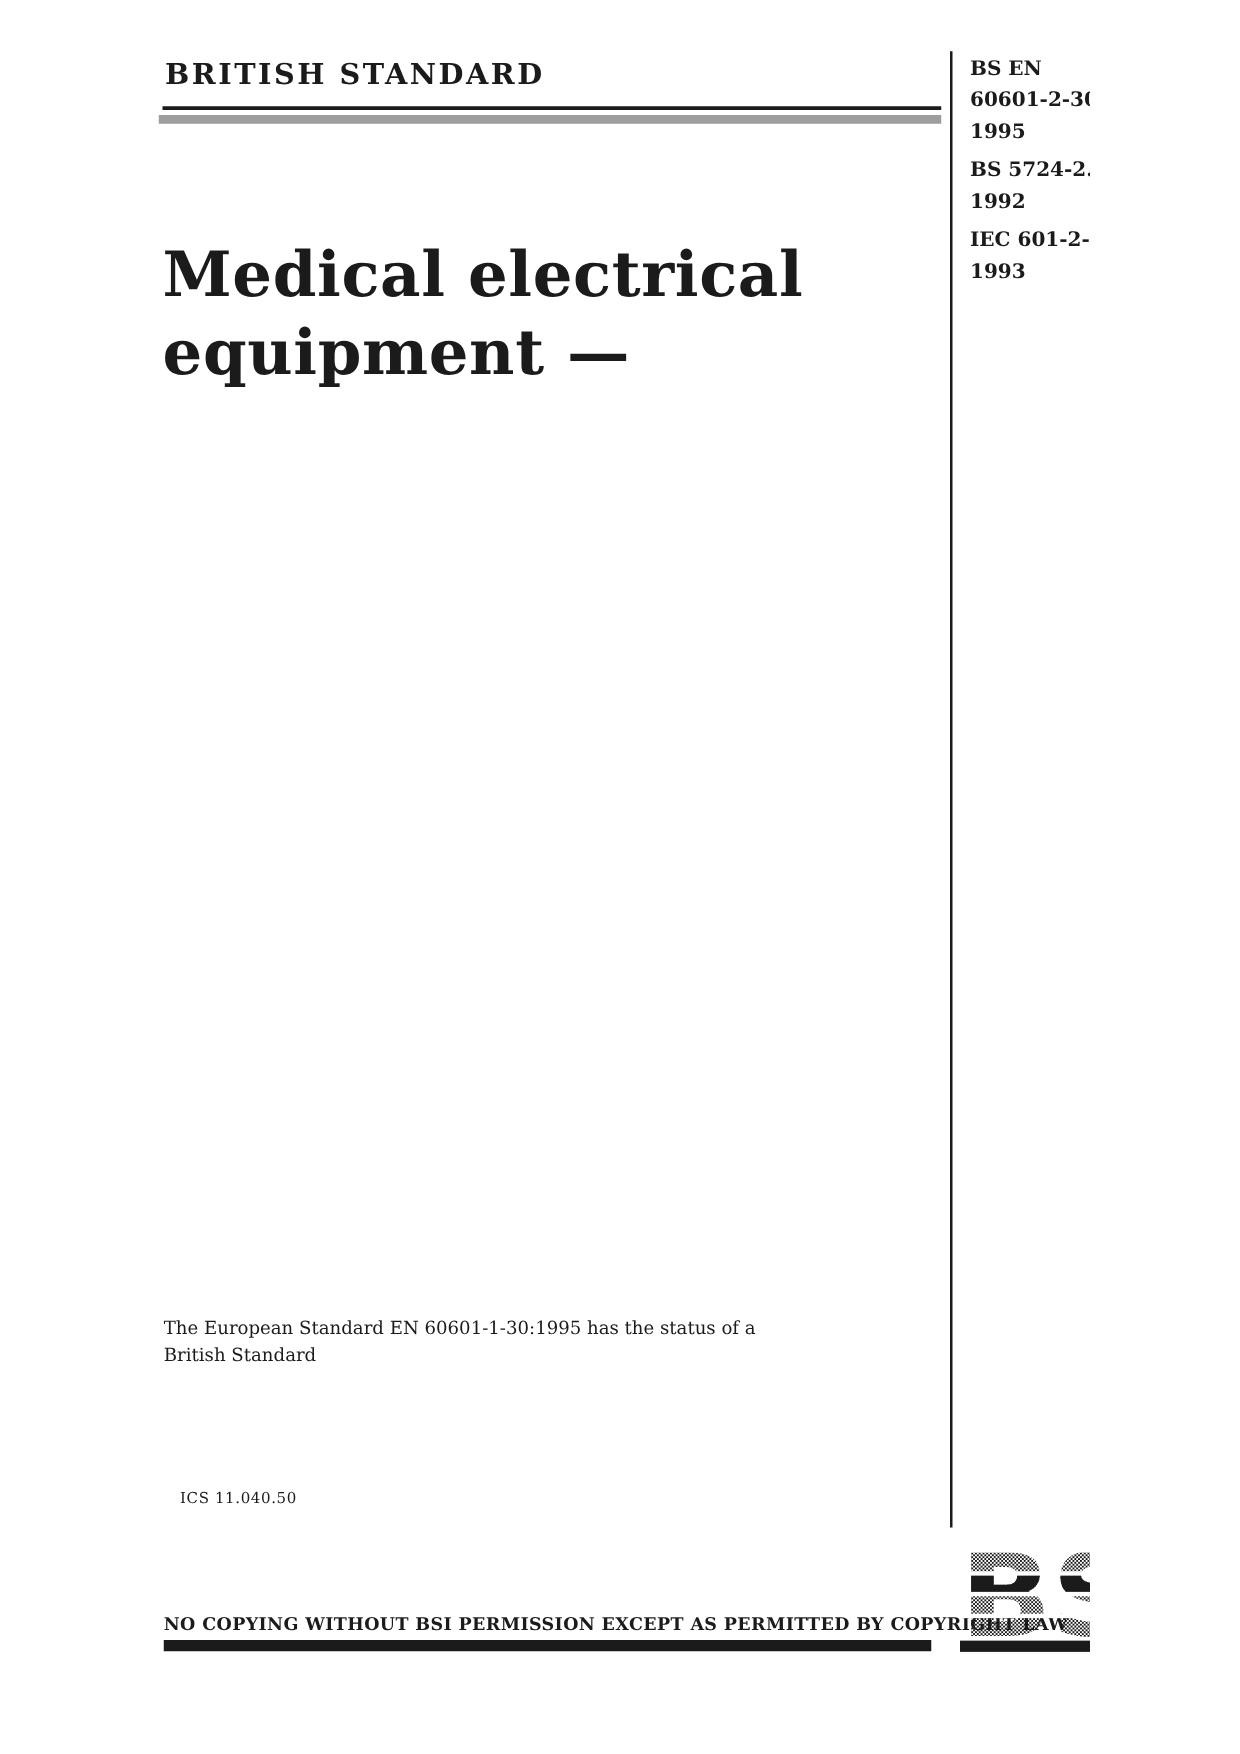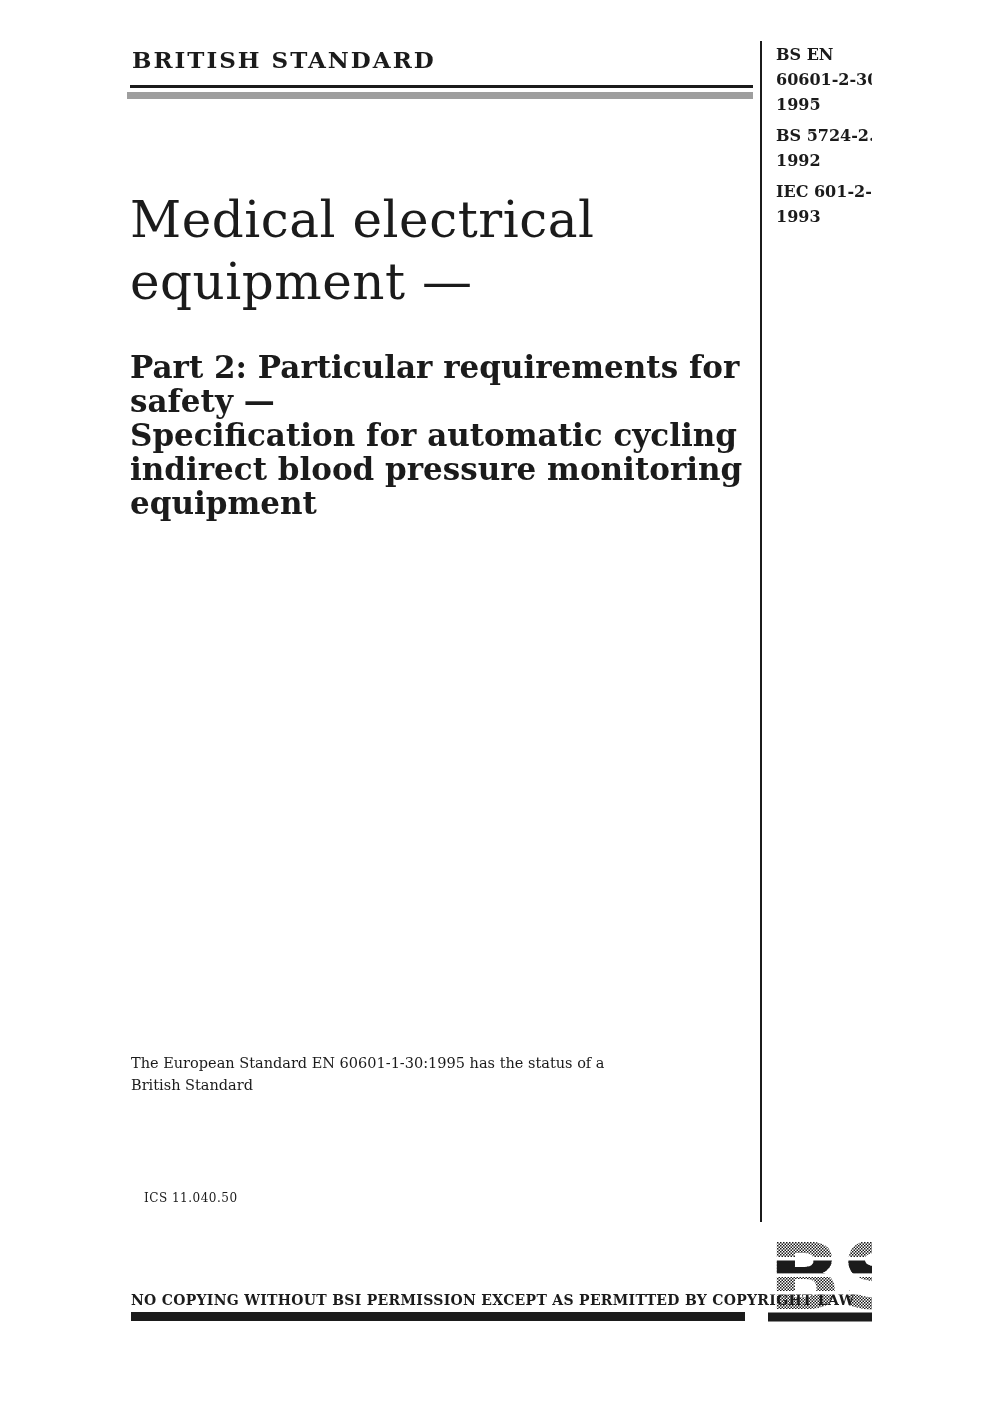--- a/index.html
+++ b/index.html
@@ -6,21 +6,21 @@
   .page{
     position:relative;width:872px;height:1403px;background:#ffffff;overflow:hidden;
     font-family:"DejaVu Serif", serif;color:#1b1b1b;
   }
   .masthead{position:absolute;left:132px;top:46px;font-size:23px;font-weight:bold;letter-spacing:2px;}
   .rule-black{position:absolute;left:130px;top:85px;width:623px;height:3px;background:#1b1b1b;}
   .rule-gray{position:absolute;left:127px;top:92px;width:626px;height:7px;background:#9e9e9e;}
   .vline{position:absolute;left:760px;top:41px;width:2px;height:1181px;background:#1b1b1b;}
   .refs{position:absolute;left:776px;top:42px;width:200px;font-size:16px;font-weight:bold;line-height:25px;}
   .ref{white-space:pre-line;margin:0 0 6px 0;}
-  .title{position:absolute;left:130px;top:189px;margin:0;font-size:50px;font-weight:normal;line-height:62px;letter-spacing:0.5px;white-space:pre-line;}
+  .title{position:absolute;left:130px;top:189px;margin:0;font-size:50px;font-weight:bold;line-height:62px;letter-spacing:0.5px;white-space:pre-line;}
   .subtitle{position:absolute;left:130px;top:350px;margin:0;font-size:31px;font-weight:bold;line-height:34px;white-space:pre-line;}
   .status-note{position:absolute;left:131px;top:1053px;font-size:14.5px;line-height:21.5px;white-space:pre-line;}
   .ics{position:absolute;left:132px;top:1191px;font-size:12px;letter-spacing:0.5px;margin-left:12px;}
   .copyright{position:absolute;left:131px;top:1292px;width:614px;text-align:center;font-size:14px;font-weight:bold;letter-spacing:0.3px;white-space:nowrap;}
   .copyright-bar{position:absolute;left:131px;top:1312px;width:614px;height:9px;background:#1b1b1b;}
   .bsi-logo{position:absolute;left:768px;top:1242px;width:180px;height:80px;}
 </style>
 </head>
 <body>
 
@@ -38,25 +38,20 @@
 1995</div>
     <div class="ref">BS 5724-2.130:
 1992</div>
     <div class="ref">IEC 601-2-30:
 1993</div>
   </div>
 
   <h1 class="title">Medical electrical
 equipment —</h1>
 
-  <h2 class="subtitle">Part 2: Particular requirements for
-safety —
-Specification for automatic cycling
-indirect blood pressure monitoring
-equipment</h2>
 
   <div class="status-note">The European Standard EN 60601-1-30:1995 has the status of a
 British Standard</div>
 
   <div class="ics">ICS 11.040.50</div>
 
   <div class="copyright">NO COPYING WITHOUT BSI PERMISSION EXCEPT AS PERMITTED BY COPYRIGHT LAW</div>
   <div class="copyright-bar"></div>
 
   <div class="bsi-logo">

